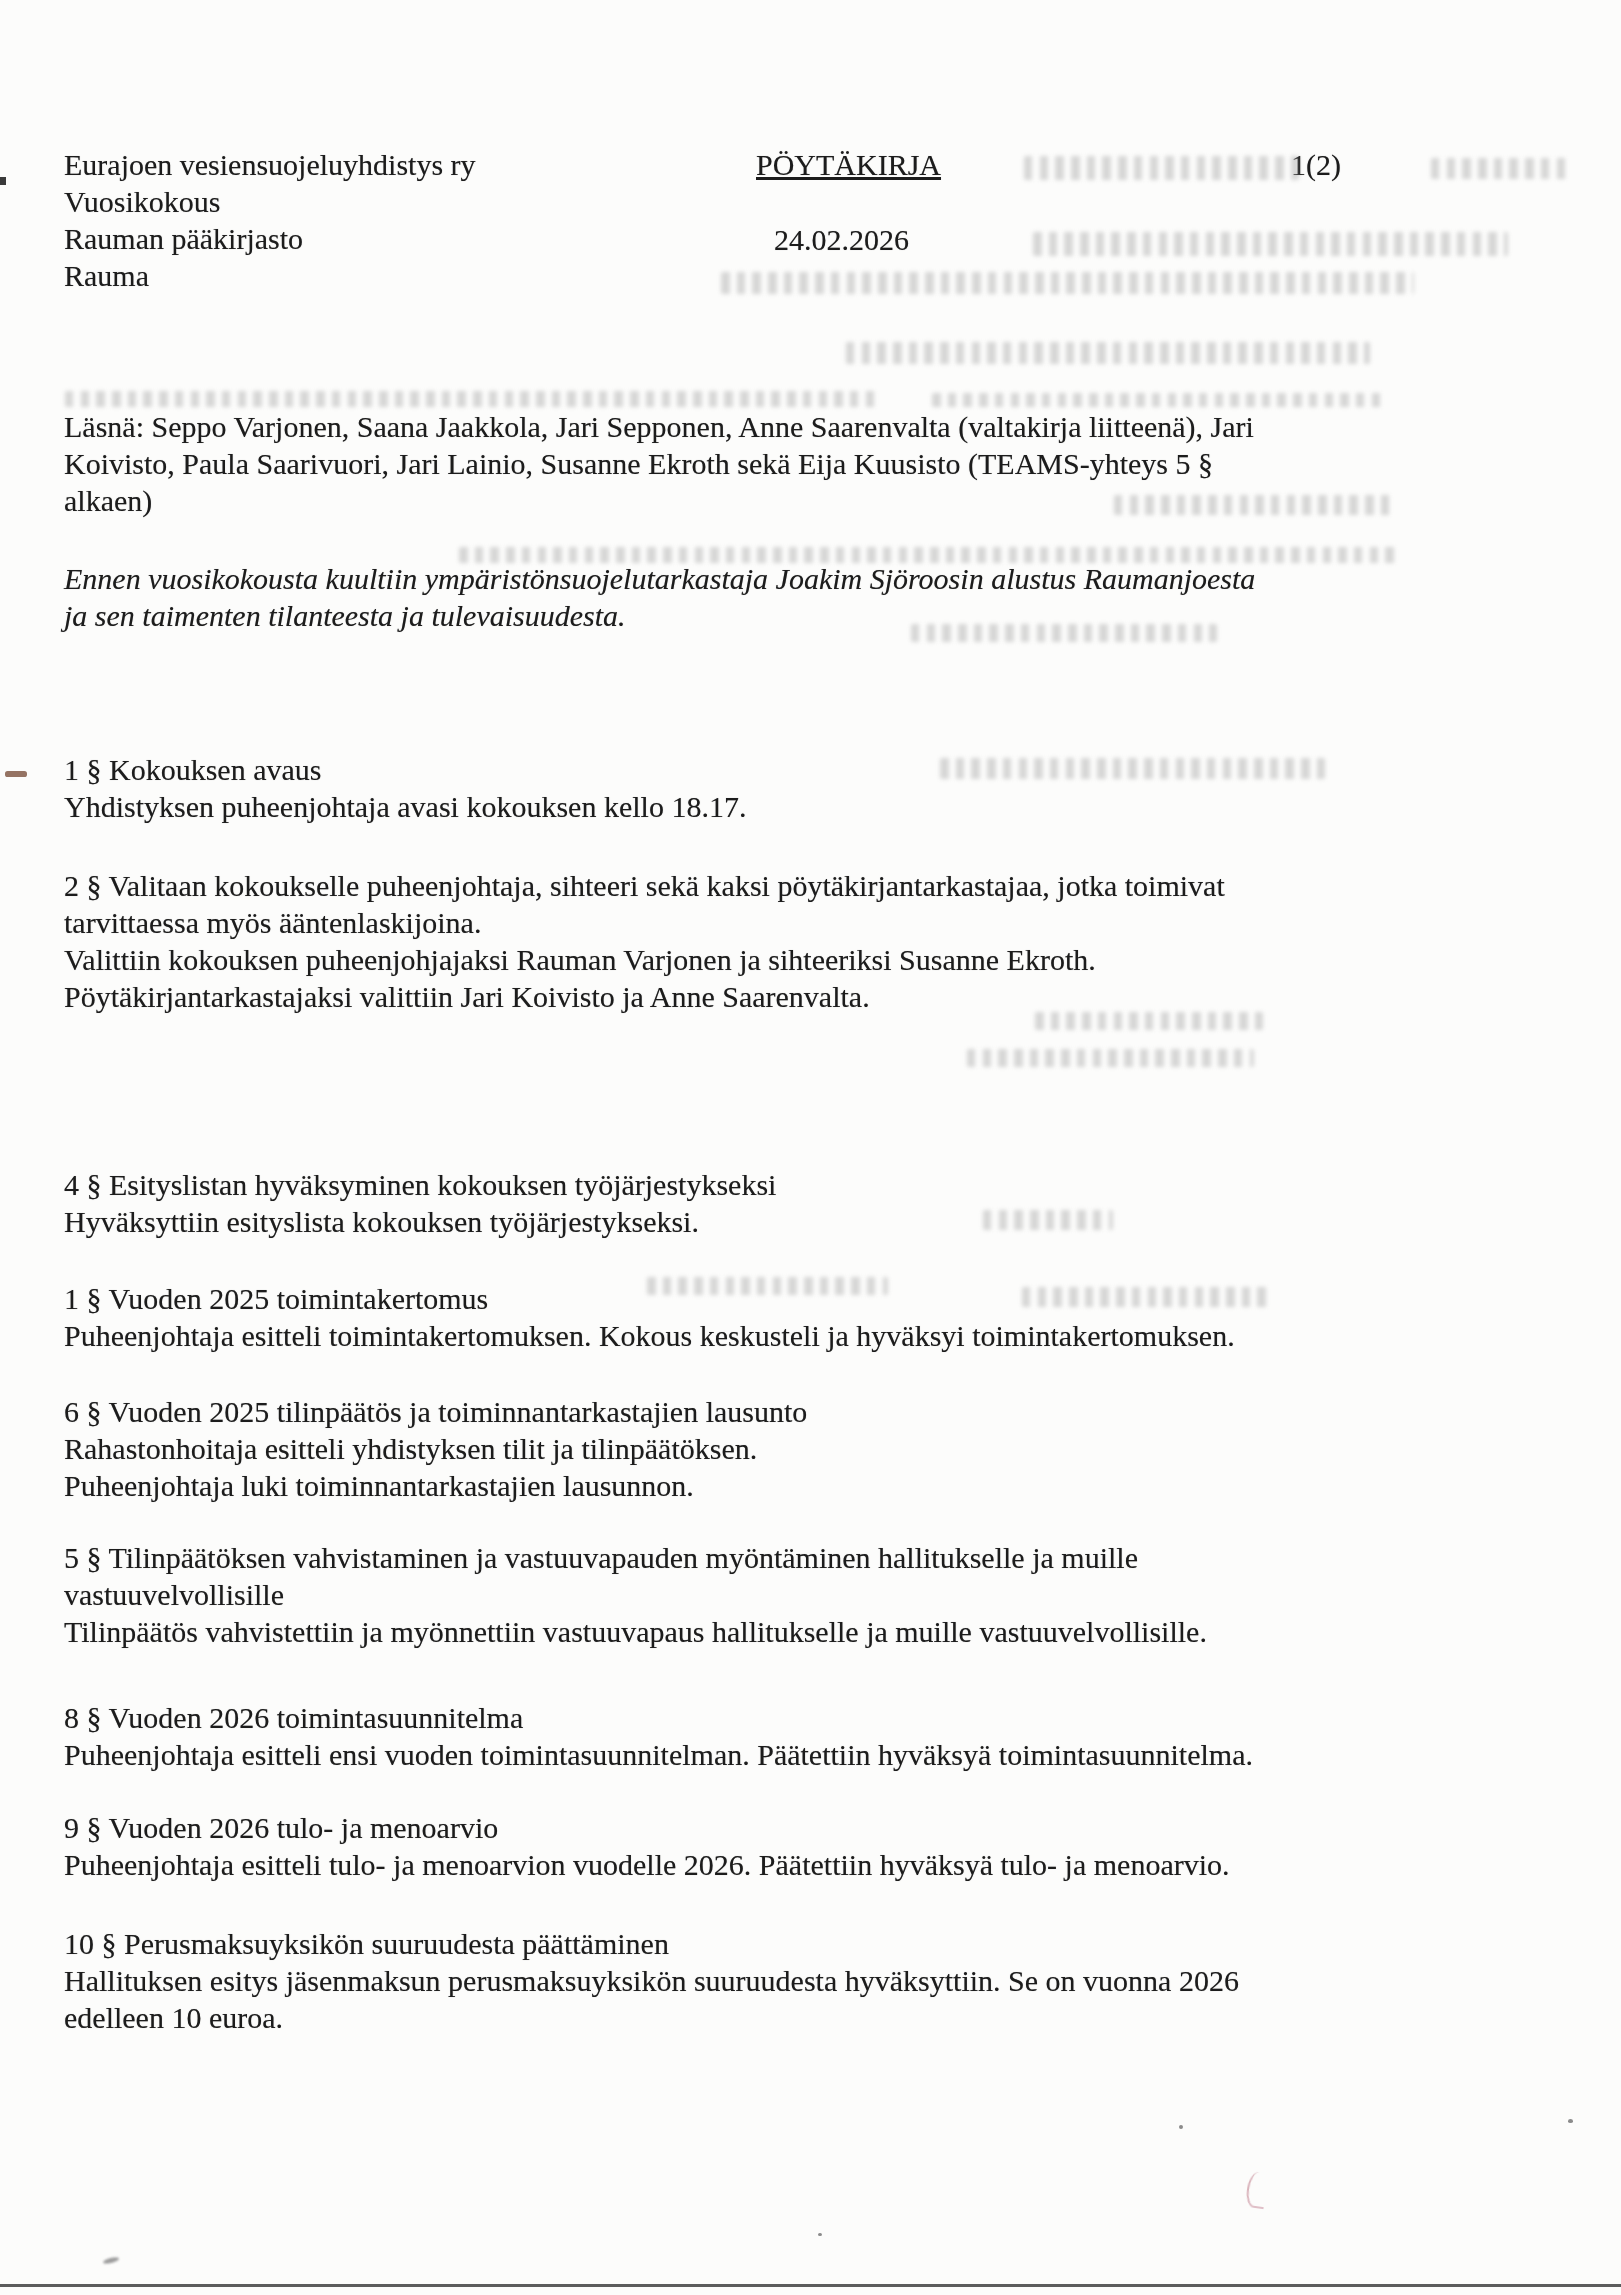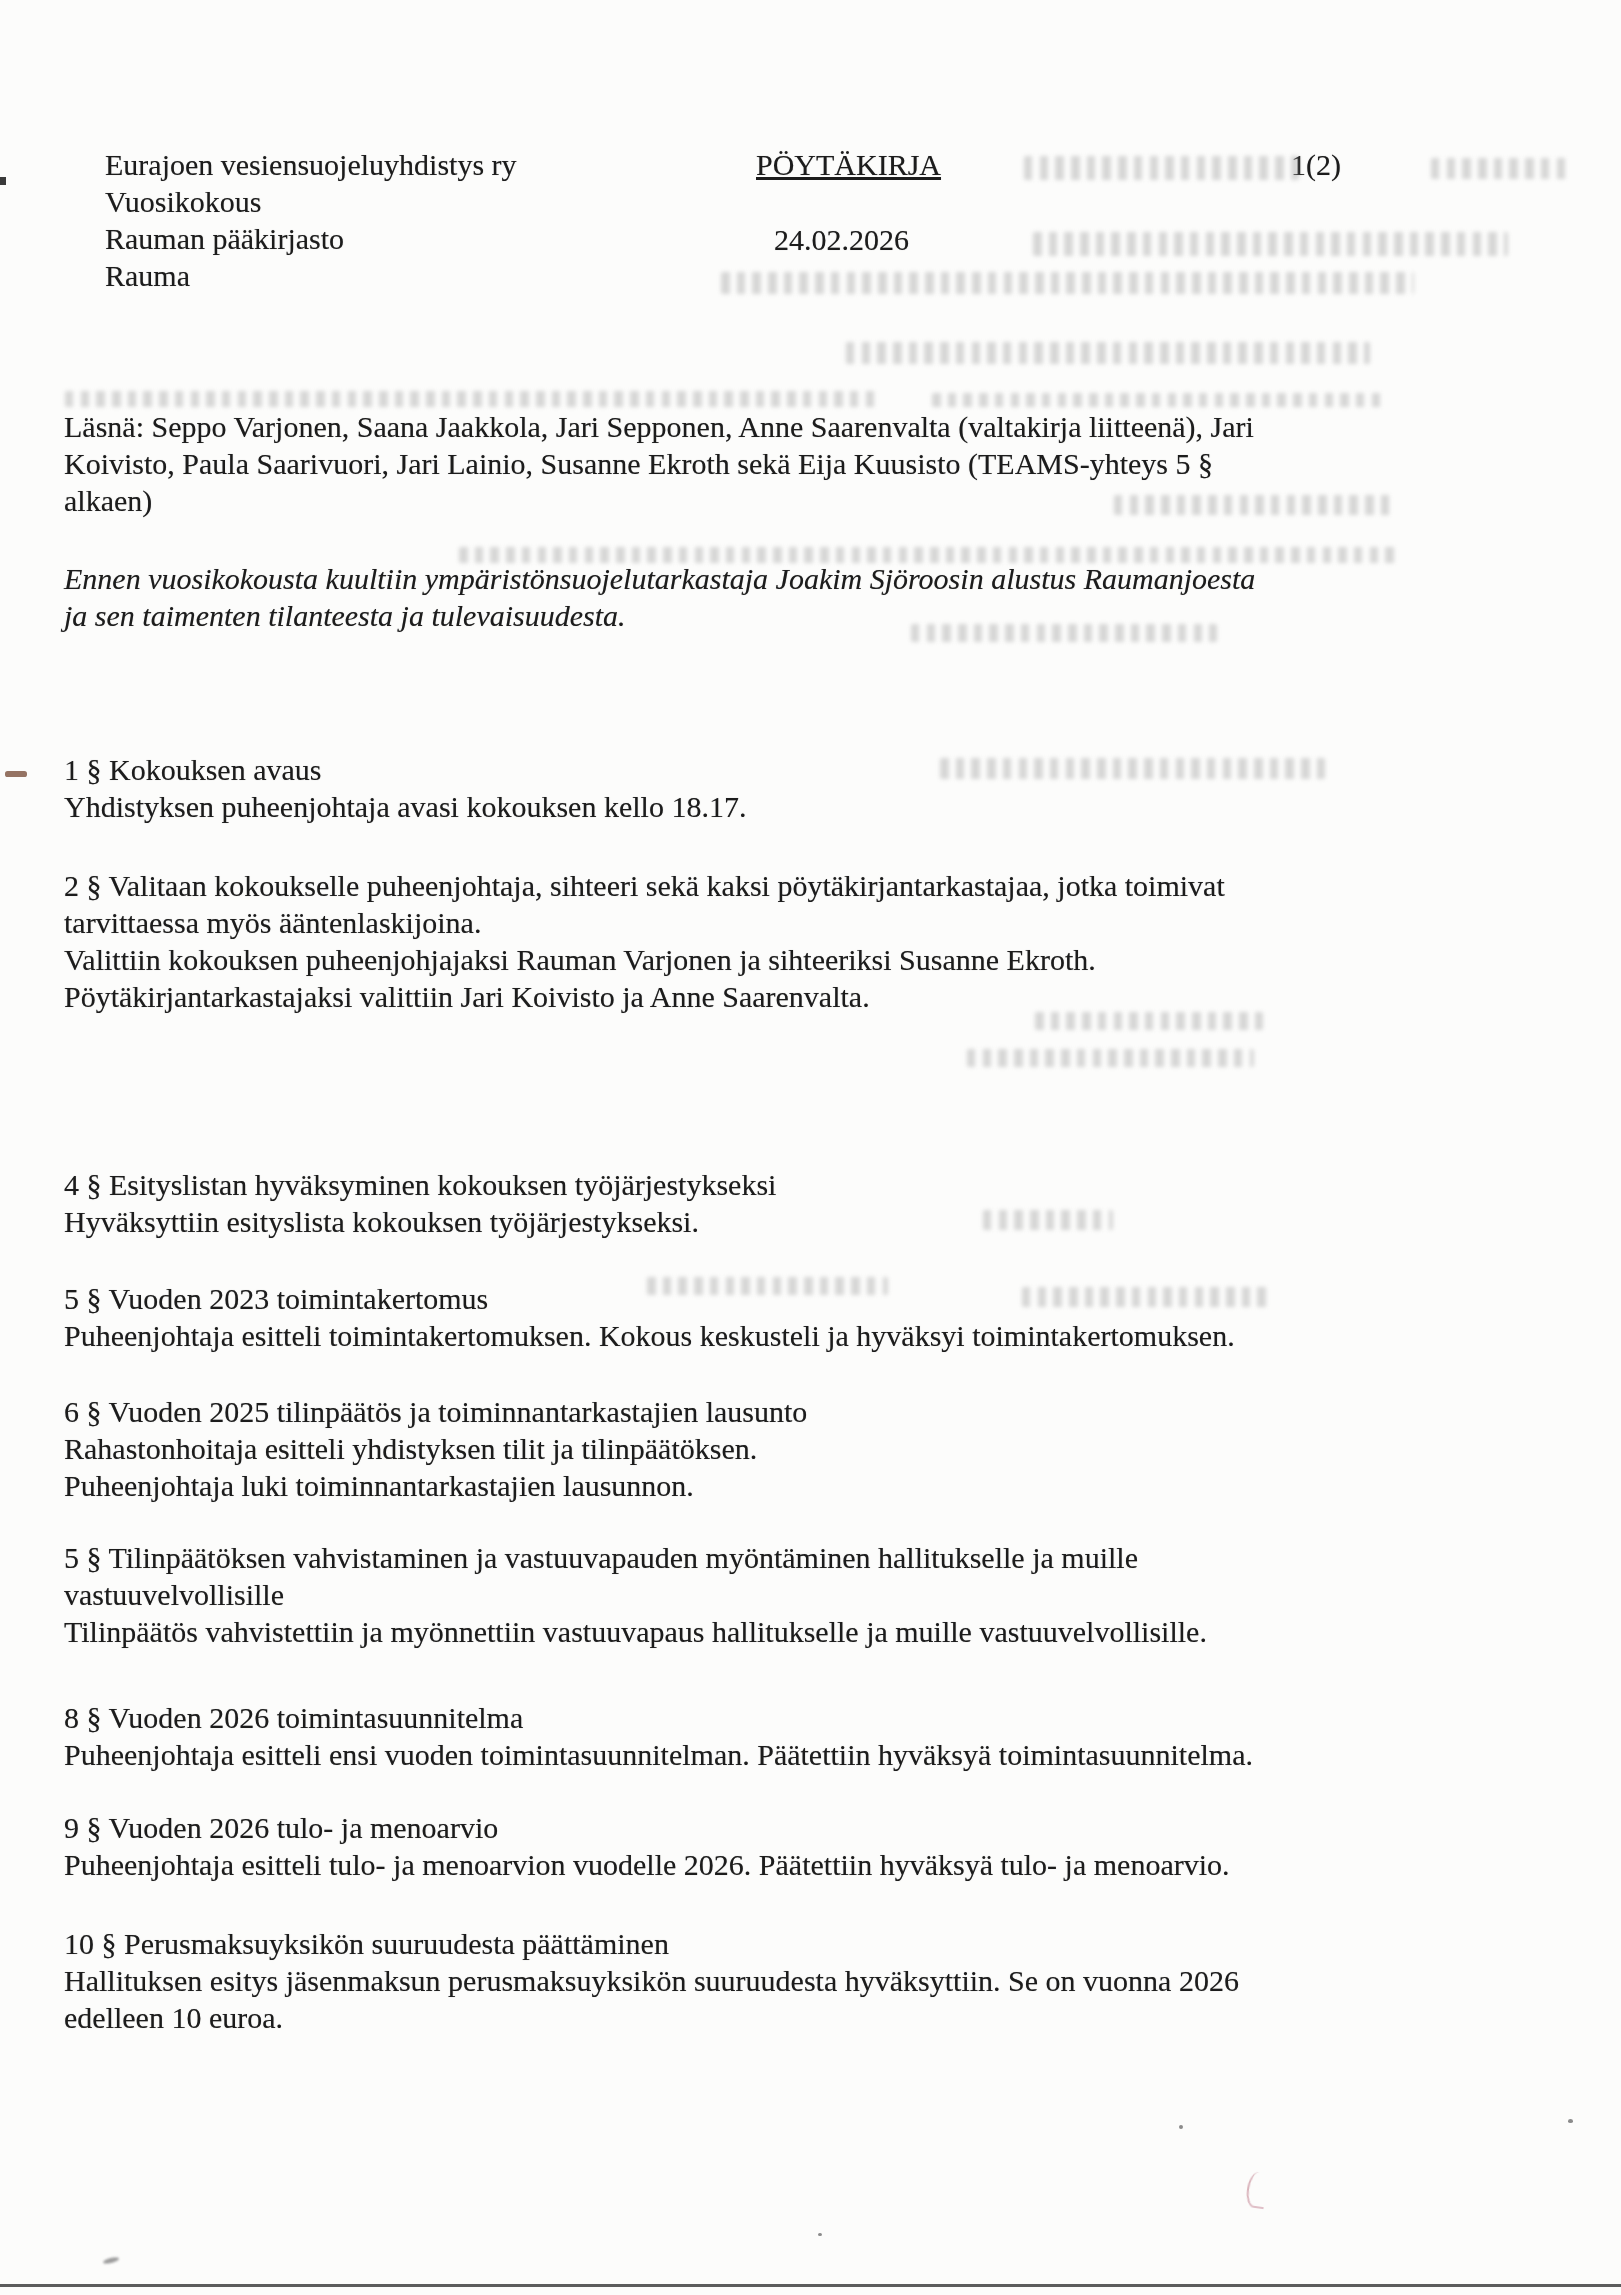--- a/index.html
+++ b/index.html
@@ -47,21 +47,21 @@
   .smudge{
     position:absolute;left:103px;top:2258px;width:15.7px;height:4.6px;
     background:#9c9c9c;border-radius:50%;transform:rotate(-14deg);filter:blur(0.8px);
   }
 </style>
 </head>
 <body>
 
 <div class="page" style="--paper: #fcfcfb; --ink: #1c1c1c;">
 
-  <div class="abs" style="left:64px;top:146px;margin-left:41px;">
+  <div class="abs" style="left:64px;top:146px;">
     <div class="line">Eurajoen vesiensuojeluyhdistys ry</div>
     <div class="line">Vuosikokous</div>
     <div class="line">Rauman pääkirjasto</div>
     <div class="line">Rauma</div>
   </div>
 
   <div class="abs line" style="left:756px;top:146px;text-decoration:underline;">PÖYTÄKIRJA</div>
   <div class="abs line" style="left:1291px;top:146px;">1(2)</div>
   <div class="abs line" style="left:774px;top:221px;">24.02.2026</div>
 
@@ -88,21 +88,21 @@
     <div class="line">Pöytäkirjantarkastajaksi valittiin Jari Koivisto ja Anne Saarenvalta.</div>
   </div>
 
 
   <div class="abs" style="left:64px;top:1166px;">
     <div class="line">4 § Esityslistan hyväksyminen kokouksen työjärjestykseksi</div>
     <div class="line">Hyväksyttiin esityslista kokouksen työjärjestykseksi.</div>
   </div>
 
   <div class="abs" style="left:64px;top:1280px;">
-    <div class="line">5 § Vuoden 2023 toimintakertomus</div>
+    <div class="line">1 § Vuoden 2025 toimintakertomus</div>
     <div class="line">Puheenjohtaja esitteli toimintakertomuksen. Kokous keskusteli ja hyväksyi toimintakertomuksen.</div>
   </div>
 
   <div class="abs" style="left:64px;top:1393px;">
     <div class="line">6 § Vuoden 2025 tilinpäätös ja toiminnantarkastajien lausunto</div>
     <div class="line">Rahastonhoitaja esitteli yhdistyksen tilit ja tilinpäätöksen.</div>
     <div class="line">Puheenjohtaja luki toiminnantarkastajien lausunnon.</div>
   </div>
 
   <div class="abs" style="left:64px;top:1539px;">

